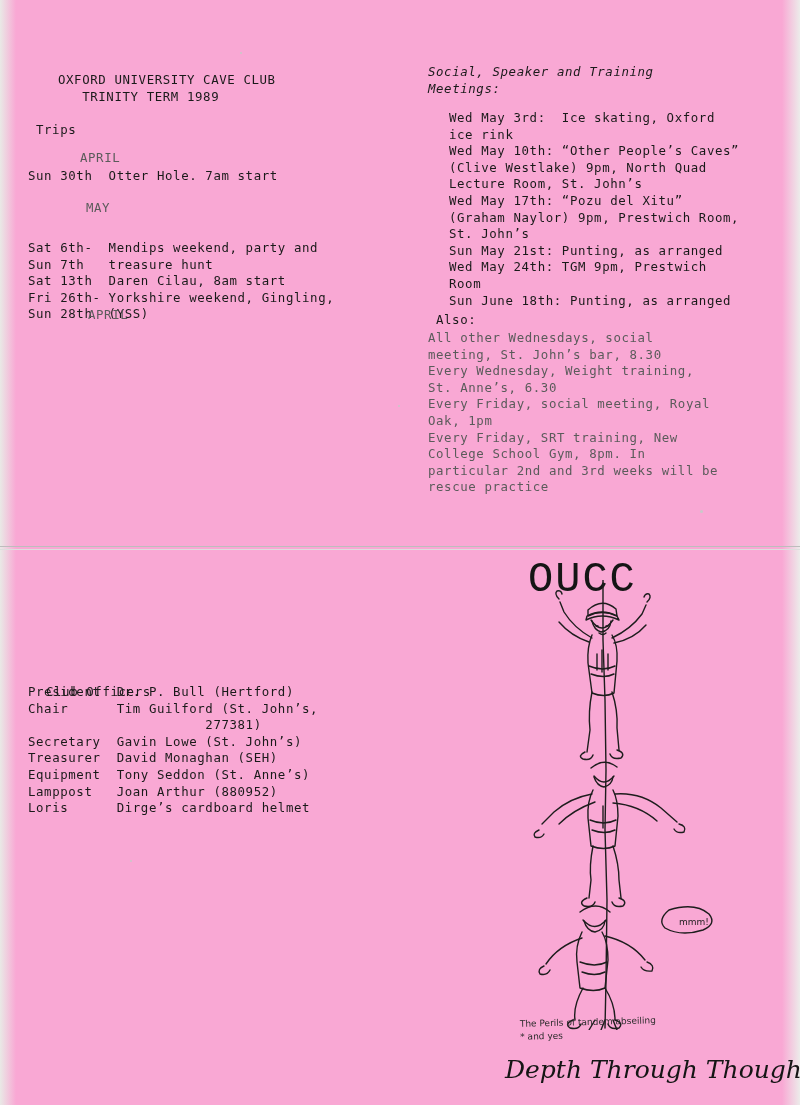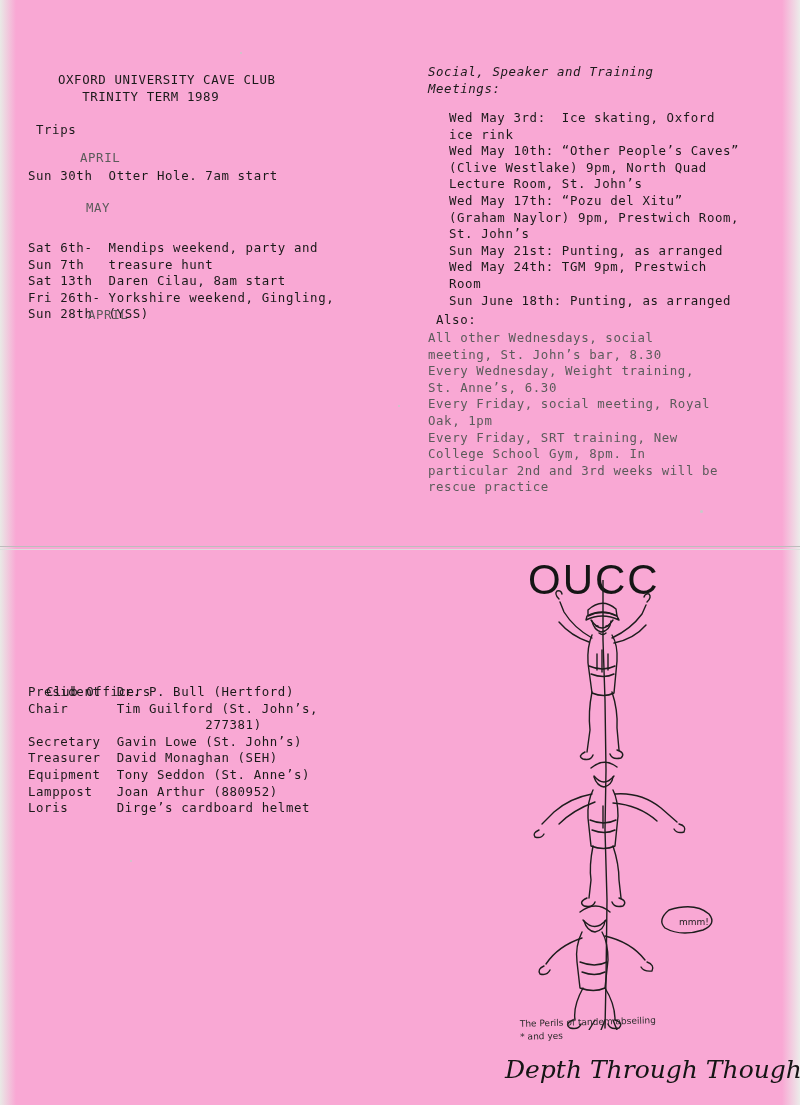--- a/index.html
+++ b/index.html
@@ -84,21 +84,21 @@
   #also-rows { left: 428px; top: 330px; }
 
   
   #officers-heading { left: 46px; top: 684px; }
   #officers-rows { left: 28px; top: 684px; }
 
   
   #oucc-logo {
     left: 528px;
     top: 556px;
-    font-family: Liberation Sans, sans-serif;
+    font-family: Liberation Mono, monospace;
     font-size: 42px;
     letter-spacing: 2px;
     color: #151515;
     white-space: pre;
     text-align: center;
   }
   #tagline {
     left: 505px;
     top: 1055px;
     font-family: "DejaVu Serif", serif;

